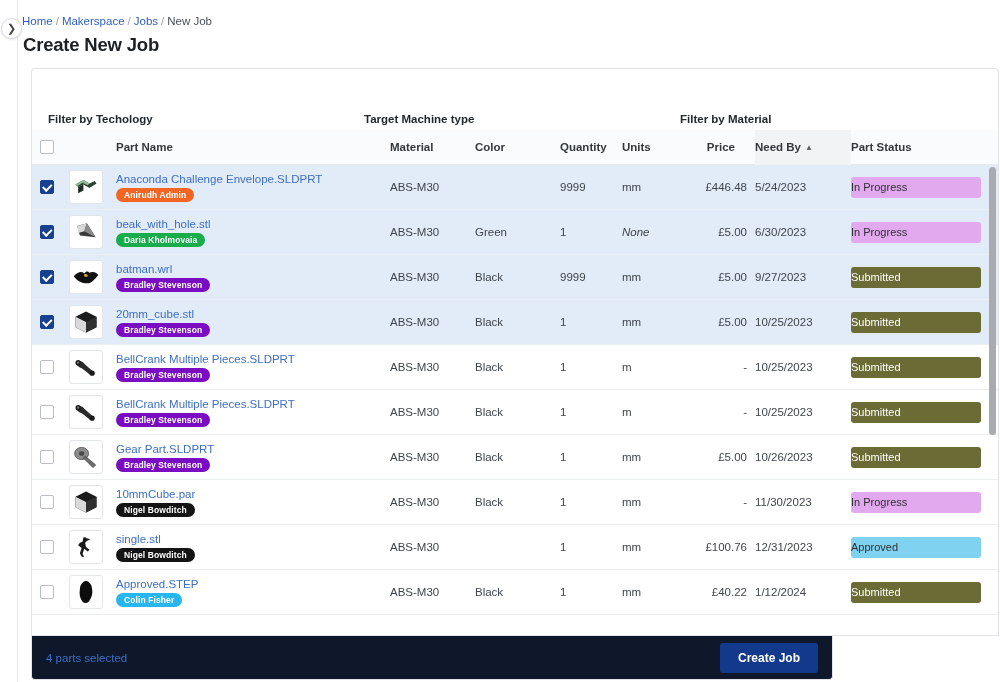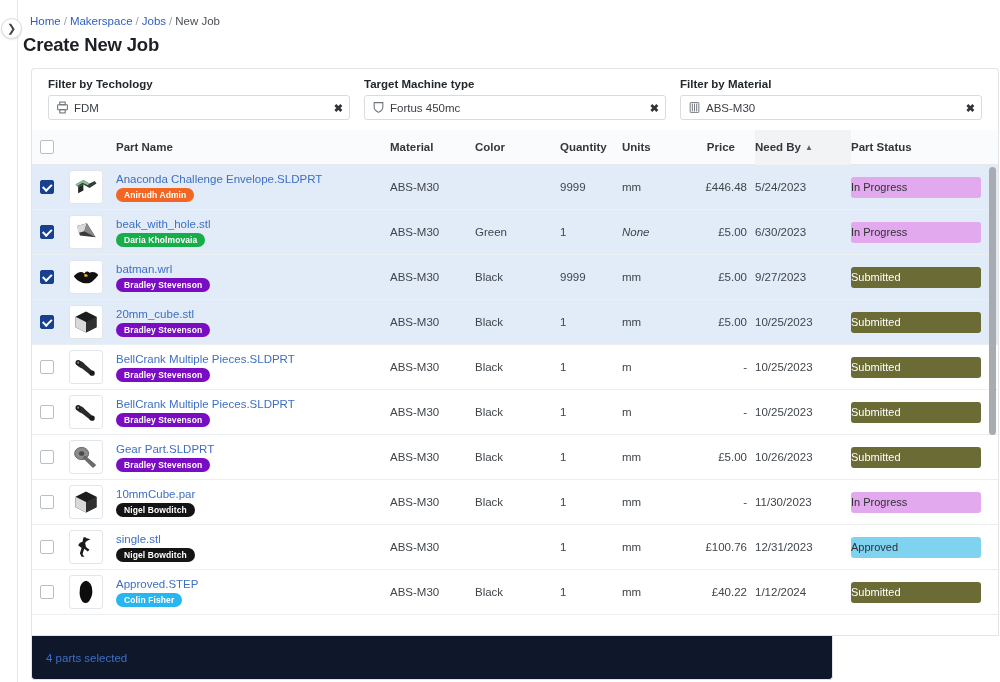--- a/index.html
+++ b/index.html
@@ -28,39 +28,39 @@
     color: #444; font-size: 11px; line-height: 1;
     cursor: pointer; z-index: 5;
     box-shadow: 0 1px 2px rgba(0,0,0,.10);
   }
   .content {
     position: absolute; left: 19px; top: 0; right: 0; bottom: 0;
     padding: 0;
   }
   
   .breadcrumb {
-    position: absolute; left: 11px; top: 15px;
+    position: absolute; left: 3px; top: 15px;
     font-size: 11.5px; color: #5a5f66; white-space: nowrap;
   }
   .breadcrumb a { color: #2f5fbf; text-decoration: none; cursor: pointer; }
   .breadcrumb .sep { color: #9aa0a6; margin: 0 3px; }
   .breadcrumb .cur { color: #4a4f55; }
   .page-title {
     position: absolute; left: 4px; top: 34px;
     font-size: 18.5px; font-weight: bold; color: #1c1f23;
     letter-spacing: -0.2px;
   }
   
   .filter-card {
     position: absolute; left: 12px; top: 68px; width: 968px; height: 62px;
     background: #fff; border: 1px solid #e1e4e8; border-bottom: none;
     border-radius: 4px 4px 0 0;
     display: flex; padding: 9px 16px 0 16px; gap: 14px;
   }
-  .filter-group { display: flex; flex-direction: column; }
+  .filter-group { display: flex; flex-direction: column; margin-top: 35px; }
   .filter-group.g1 { width: 314px; }
   .filter-group.g2 { width: 314px; }
   .filter-group.g3 { width: 314px; }
   .filter-label {
     font-size: 11.5px; font-weight: bold; color: #23282d; margin-bottom: 5px;
   }
   .filter-input {
     position: relative; height: 25px;
     border: 1px solid #d8dce1; border-radius: 3px; background: #fff;
     display: flex; align-items: center; padding: 0 22px 0 6px;
@@ -499,16 +499,17 @@
           </div>
         <div class="scrollbar">
           <div class="scroll-thumb"></div>
         </div>
       </div>
 
     </div>
 
     <div class="footer-card">
       <div class="sel-count">4 parts selected</div>
+      <button class="create-btn">Create Job</button>
     </div>
 
   </div>
 </div>
 
 </body></html>

